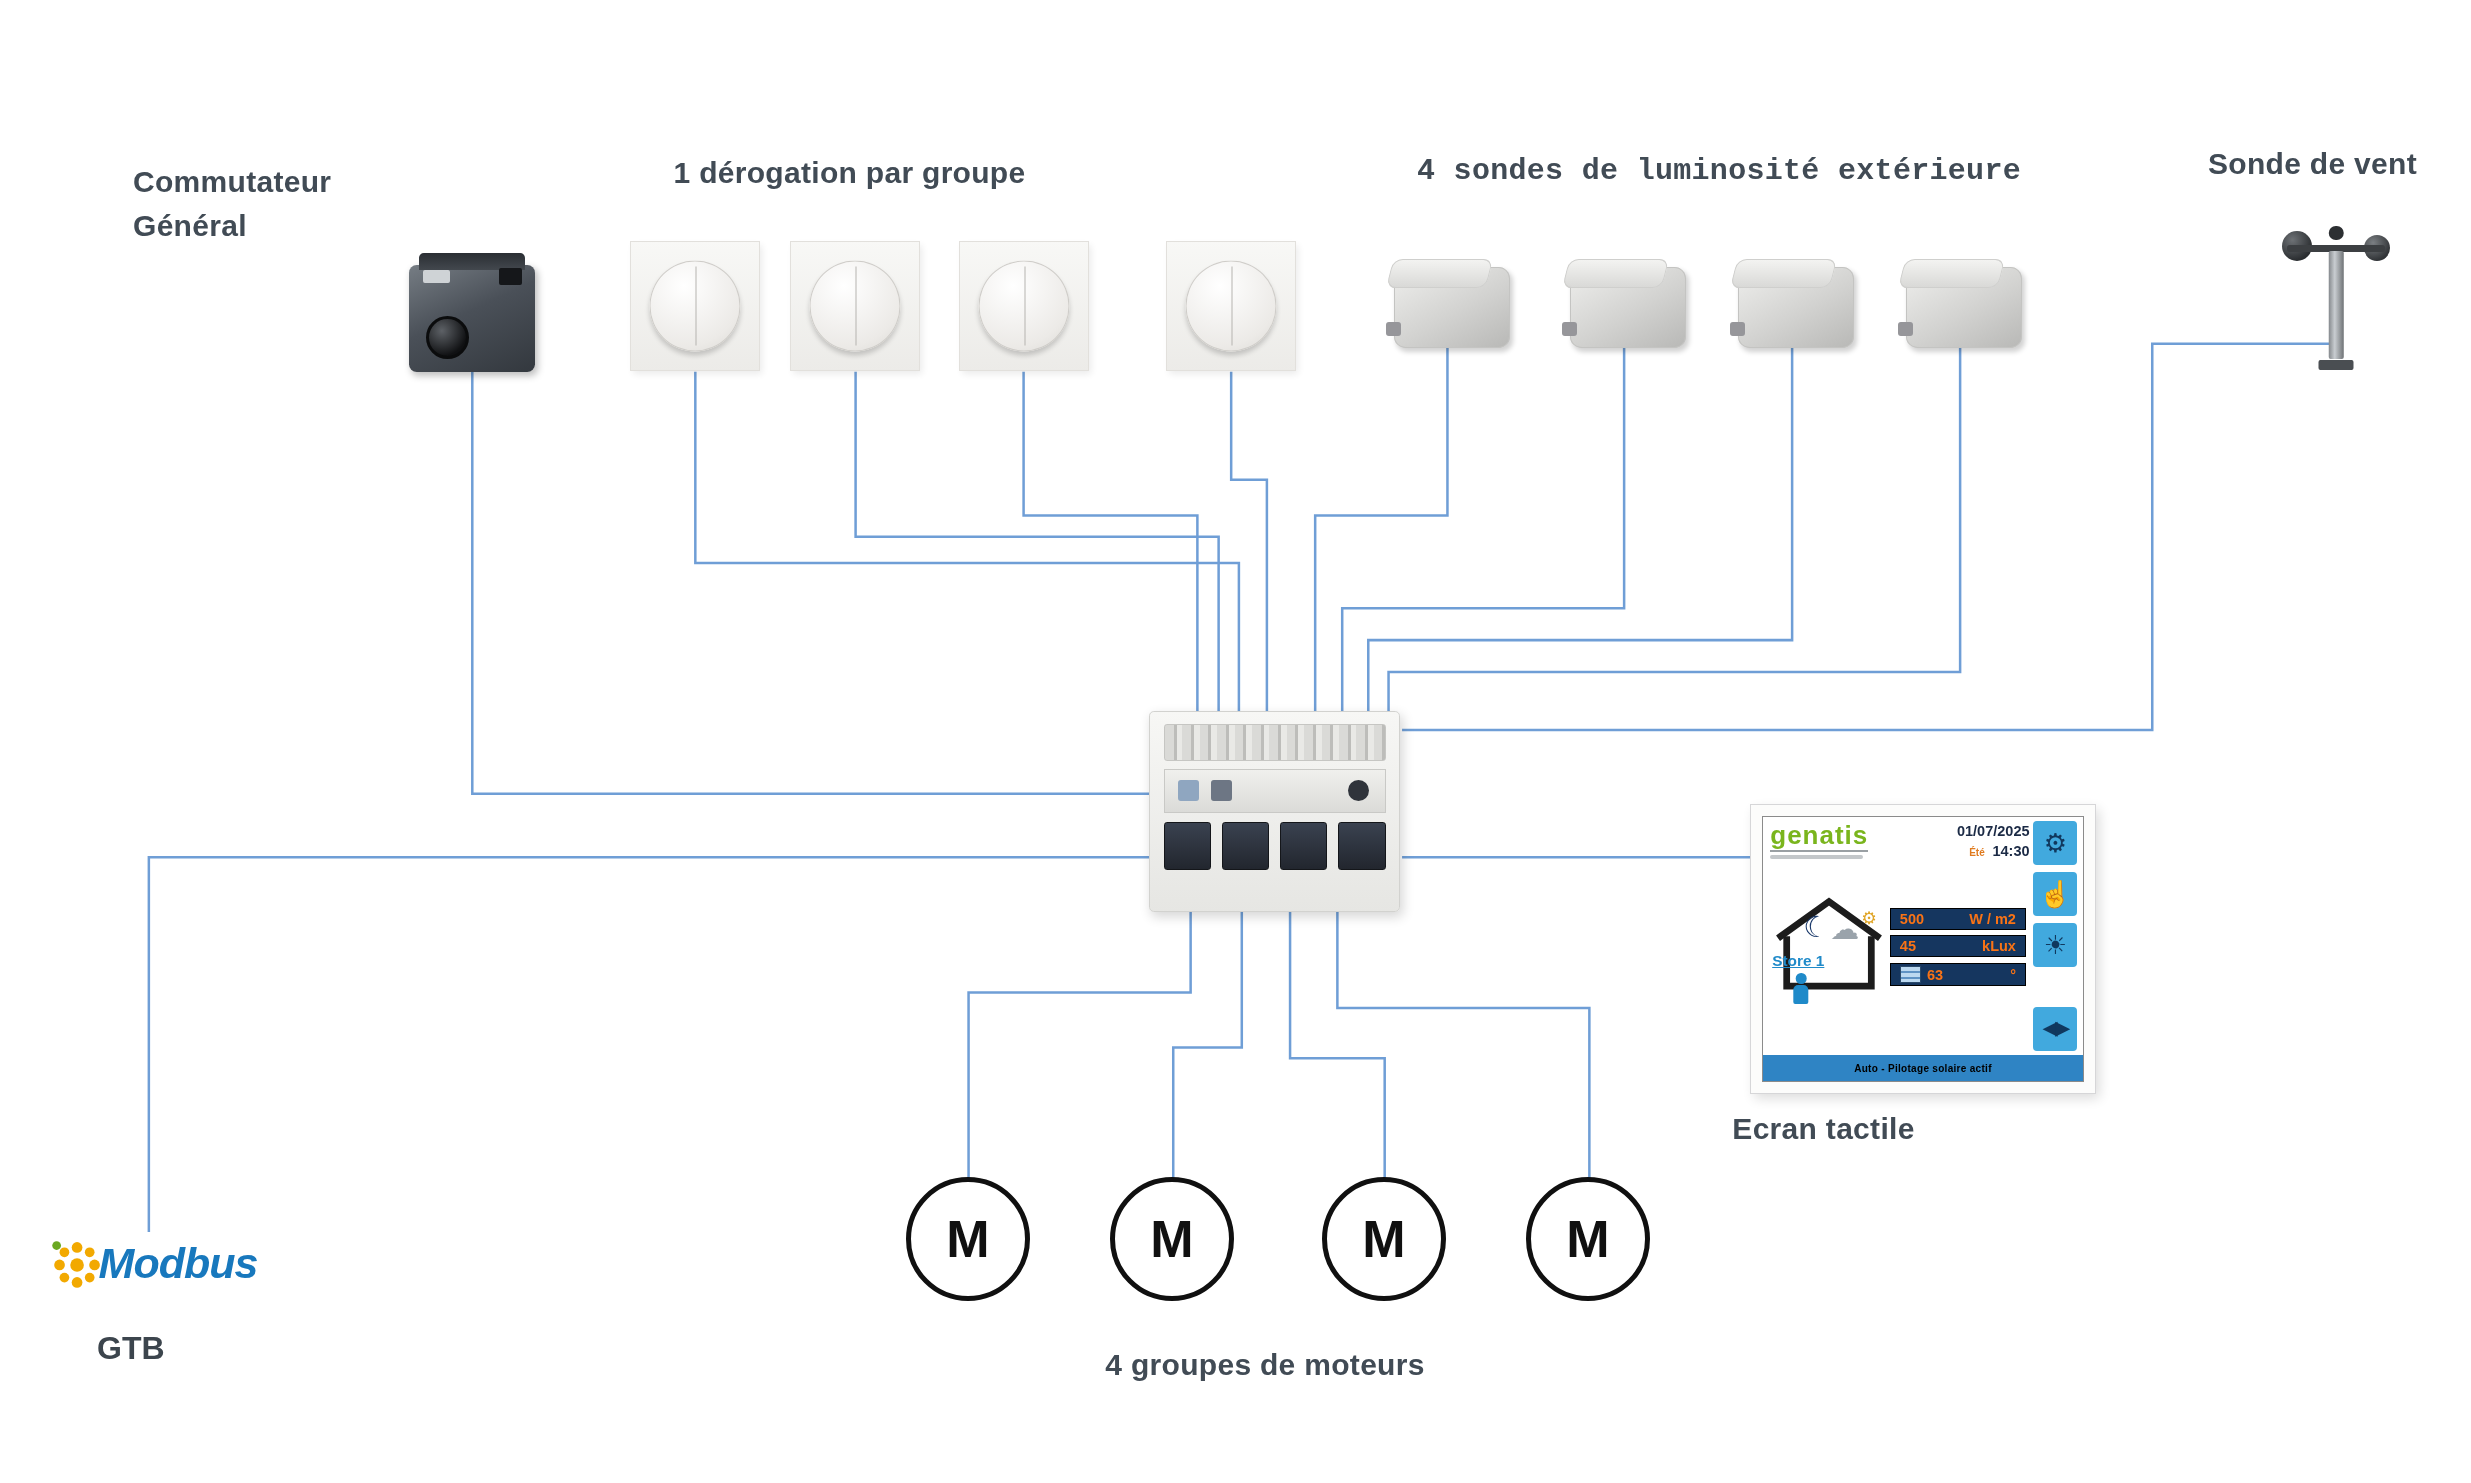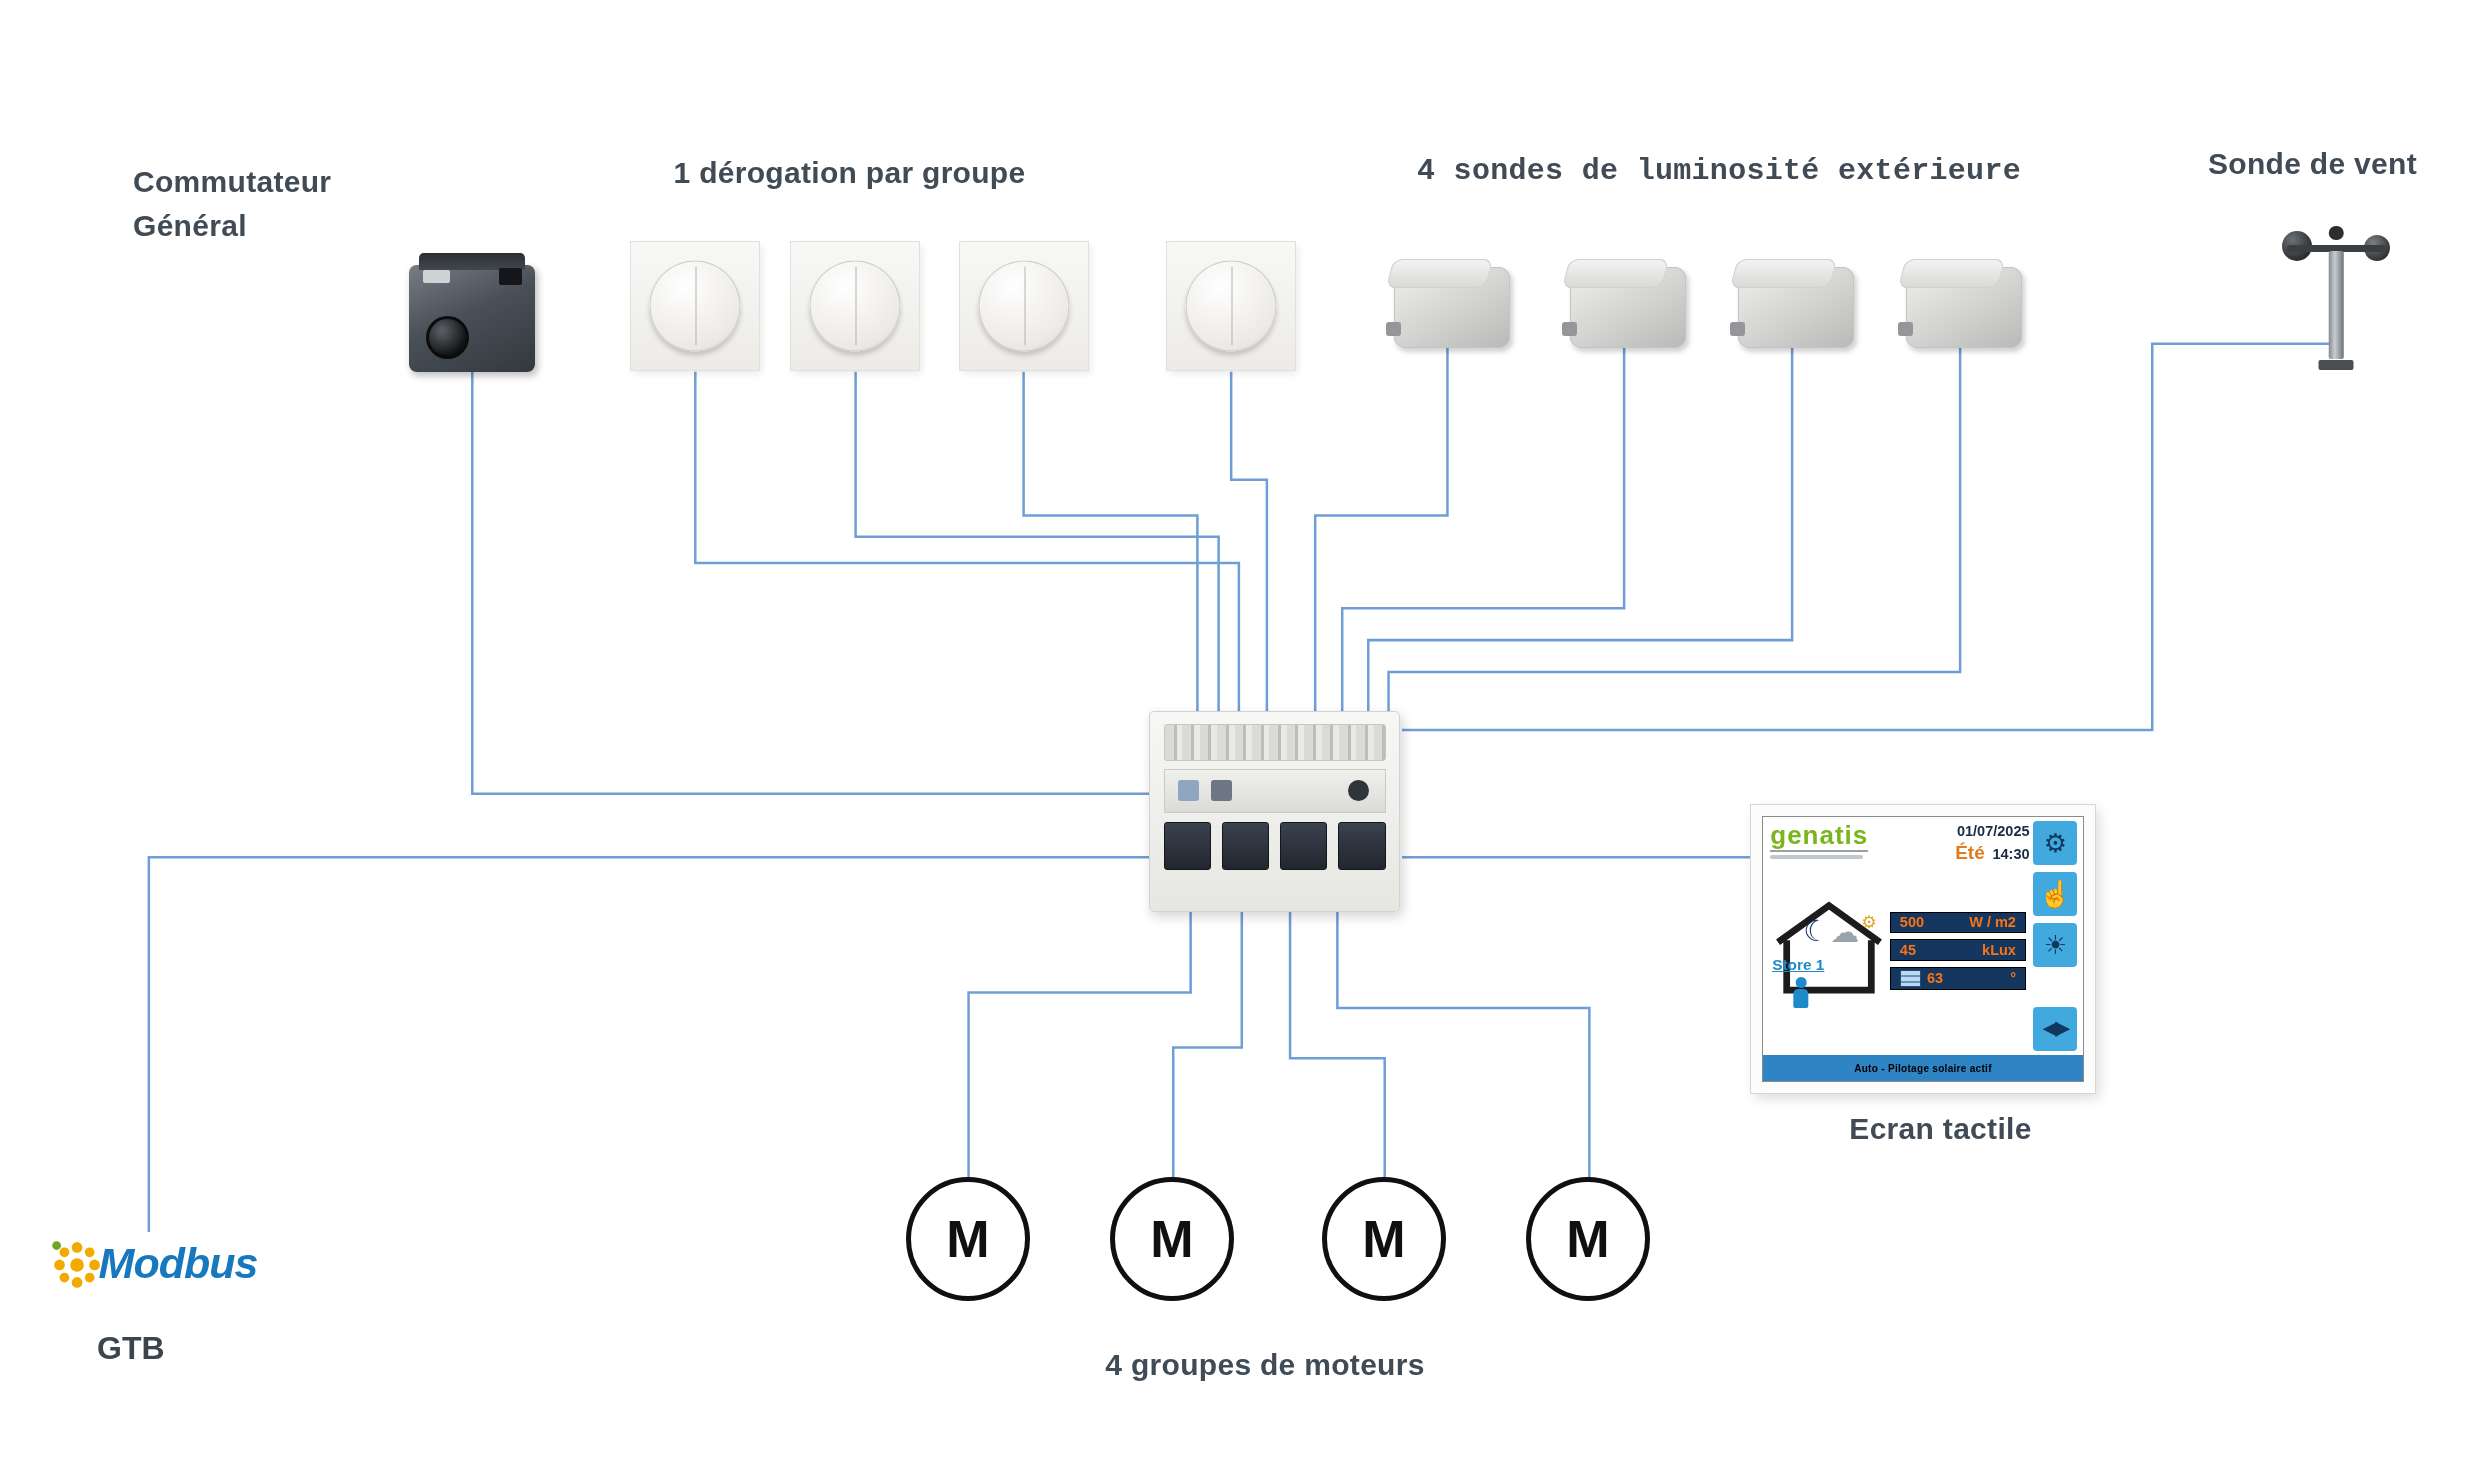--- a/index.html
+++ b/index.html
@@ -85,21 +85,21 @@
   .screen{width:100%;height:100%;box-sizing:border-box;border:1.9px solid #8b8b8b;background:#fff;
     display:flex;flex-direction:column;overflow:hidden;}
   .screen-main{flex:1;display:flex;min-height:0;}
   .screen-left{flex:1;display:flex;flex-direction:column;padding:5.8px 3.9px 3.9px 7.7px;min-width:0;gap:28px;}
   .screen-header{display:flex;justify-content:space-between;align-items:flex-start;}
   .logo{font-size:26px;font-weight:700;letter-spacing:1px;color:var(--genatis-green);
     border-bottom:2.9px solid #9aa0a4;line-height:1;padding-bottom:1.9px;}
   .logo-tag{margin-top:2.9px;height:3.9px;width:93px;background:#c3c7ca;border-radius:1.9px;}
   .datetime{text-align:right;line-height:1.25;}
   .date{font-size:14.5px;font-weight:700;color:#1b2a45;}
-  .season{font-size:19px;font-weight:700;color:var(--season-orange);margin-right:7.7px;}
+  .season{font-size:10px;font-weight:700;color:var(--season-orange);margin-right:7.7px;}
   .time{font-size:14.5px;font-weight:700;color:#1b2a45;}
   .screen-body{flex:1;display:flex;margin-top:3.9px;min-height:0;}
   .house-zone{position:relative;width:118px;flex:none;}
   .house-zone svg{position:absolute;left:0;top:0;}
   .moon{position:absolute;left:33px;top:17.4px;font-size:29px;color:#1b3a6b;}
   .cloud{position:absolute;left:60px;top:19.3px;font-size:29px;color:#9aa3ab;}
   .mini-gear{position:absolute;left:91px;top:15.4px;font-size:17.4px;color:#e0a526;}
   .zone{position:absolute;left:1.9px;top:60px;font-size:15.4px;font-weight:700;color:#1f8ac9;text-decoration:underline;}
   .person{position:absolute;left:21px;top:81px;width:19.3px;height:33px;}
   .person .head{position:absolute;left:50%;top:0;transform:translateX(-50%);width:10.6px;height:10.6px;border-radius:50%;background:#1f8ac9;}
@@ -125,21 +125,21 @@
 
   
   .modbus-block{left:44px;top:1228px;display:flex;align-items:center;}
   .modbus-text{font-size:43px;font-weight:700;font-style:italic;color:var(--modbus-blue);margin-left:-15.4px;letter-spacing:-1px;}
   .gtb{left:97px;top:1330px;font-size:32px;font-weight:700;color:#3c454d;}
 
   .lbl-commutateur{left:133px;top:160px;width:309px;line-height:1.45;}
   .lbl-derogation{left:608px;top:156px;width:483px;}
   .lbl-luminosity{left:1381px;top:154px;width:676px;font-family:Liberation Mono, monospace;}
   .lbl-wind{left:2163px;top:147px;width:299px;}
-  .lbl-ecran{left:1791px;top:1112px;width:299px;}
+  .lbl-ecran{left:1674px;top:1112px;width:299px;}
   .lbl-moteurs{left:1062px;top:1348px;width:406px;}
 </style>
 </head>
 <body>
 
 <div class="canvas">
 
   <svg class="wires" width="2472" height="1483" viewBox="0 0 2560 1536">
     <polyline points="489,385 489,822 1192,822"></polyline>
     <polyline points="154,1276 154,888 1192,888"></polyline>

